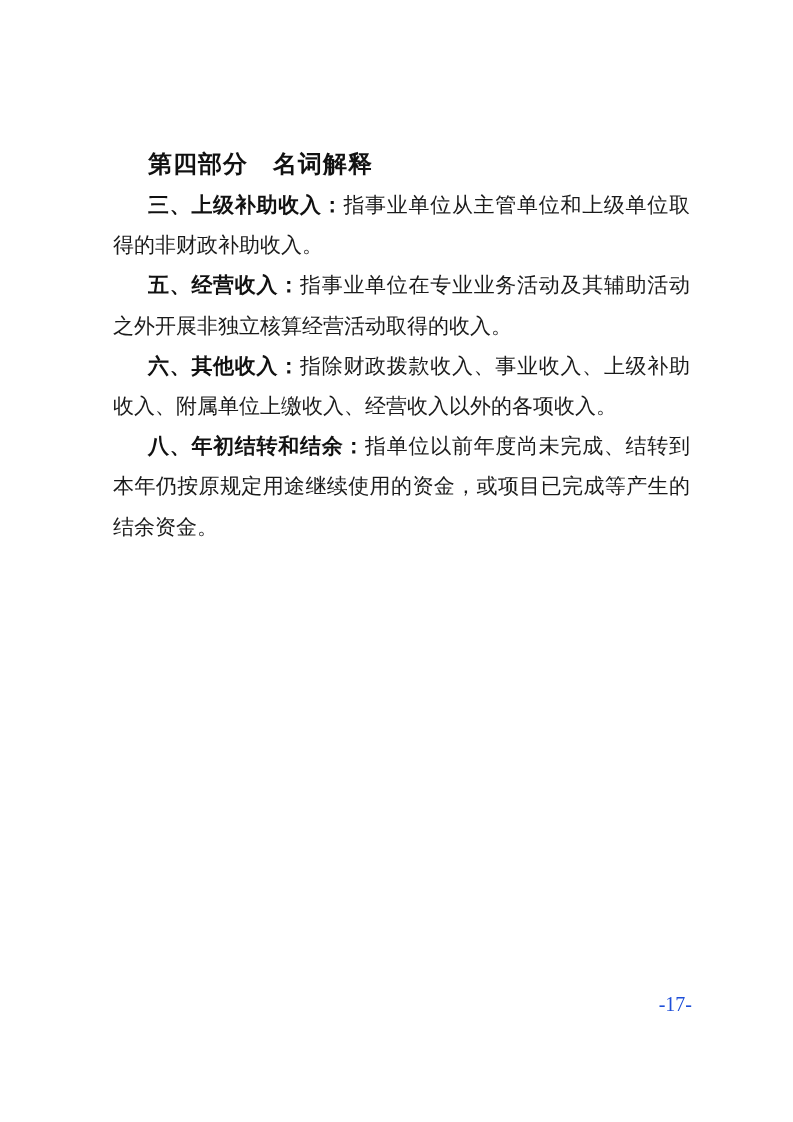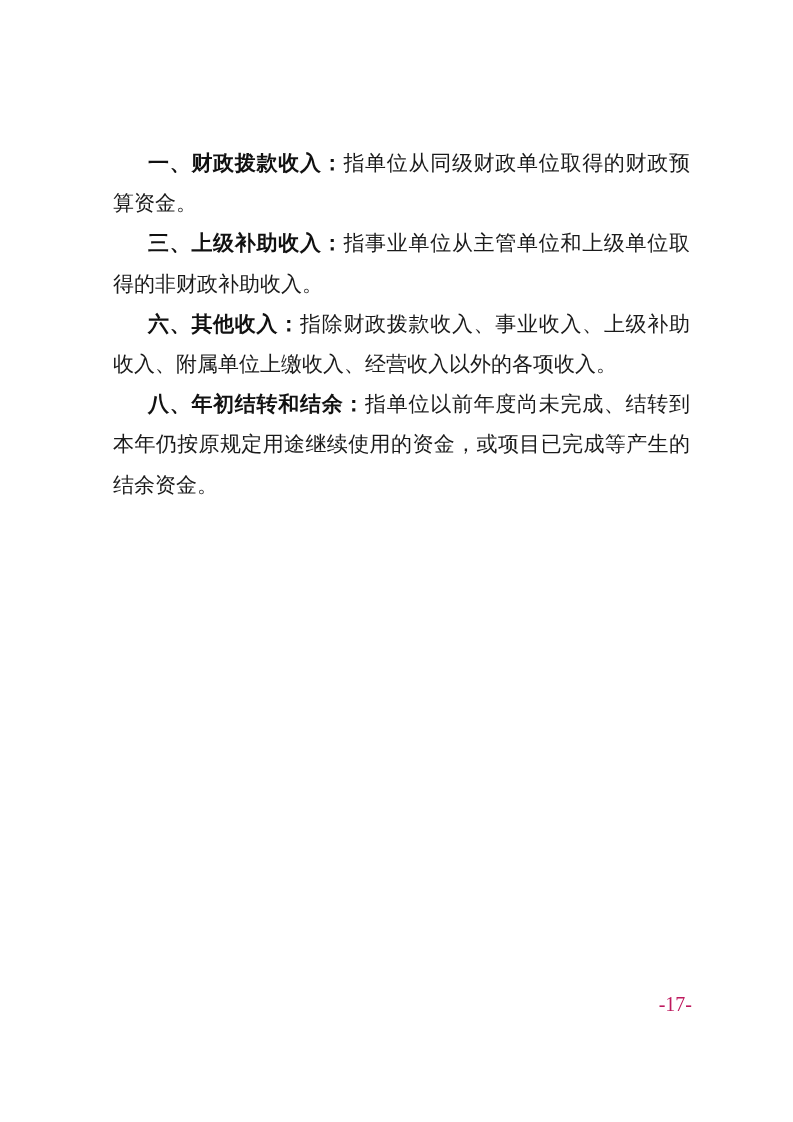--- a/index.html
+++ b/index.html
@@ -49,39 +49,40 @@
   .def-text {
     font-weight: 400;
   }
   .page-number {
     position: absolute;
     top: 993px;
     right: 101px;
     font-family: "Liberation Serif", "DejaVu Serif", serif;
     font-size: 20px;
     line-height: 22px;
-    color: #be185d;
+    color: #1d4ed8;
   }
 </style>
 </head>
 <body>
 
 <div class="page">
   <div class="content">
+    <h1 class="section-heading">第四部分　名词解释</h1>
 
-    <p class="def-paragraph">
-      <span class="def-term">一、财政拨款收入：</span><span class="def-text">指单位从同级财政单位取得的财政预算资金。</span>
-    </p>
 
 
     <p class="def-paragraph">
       <span class="def-term">三、上级补助收入：</span><span class="def-text">指事业单位从主管单位和上级单位取得的非财政补助收入。</span>
     </p>
 
 
+    <p class="def-paragraph">
+      <span class="def-term">五、经营收入：</span><span class="def-text">指事业单位在专业业务活动及其辅助活动之外开展非独立核算经营活动取得的收入。</span>
+    </p>
 
     <p class="def-paragraph">
       <span class="def-term">六、其他收入：</span><span class="def-text">指除财政拨款收入、事业收入、上级补助收入、附属单位上缴收入、经营收入以外的各项收入。</span>
     </p>
 
 
     <p class="def-paragraph">
       <span class="def-term">八、年初结转和结余：</span><span class="def-text">指单位以前年度尚未完成、结转到本年仍按原规定用途继续使用的资金，或项目已完成等产生的结余资金。</span>
     </p>
 

